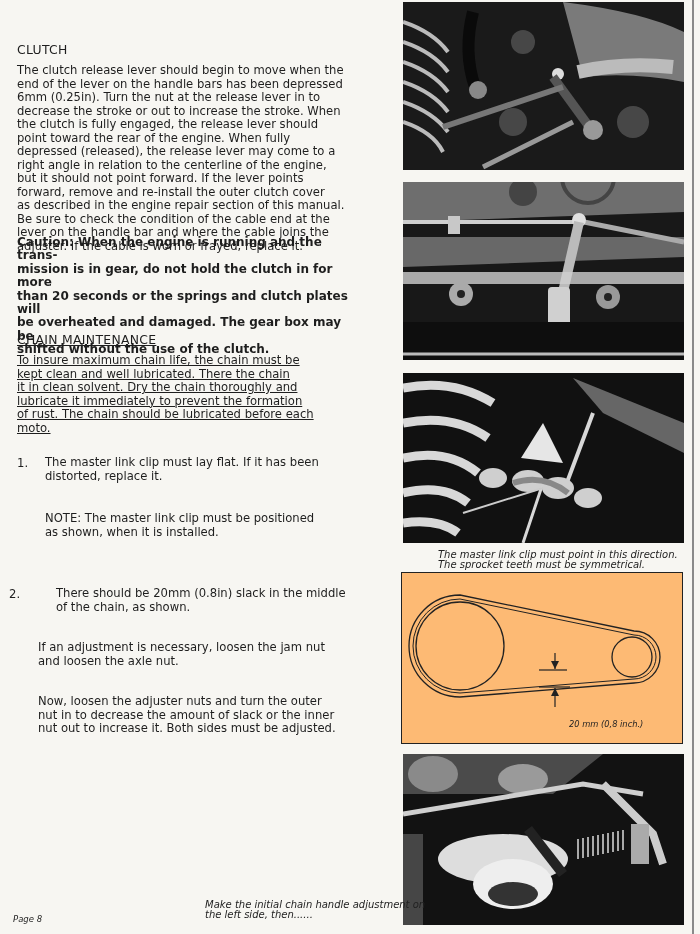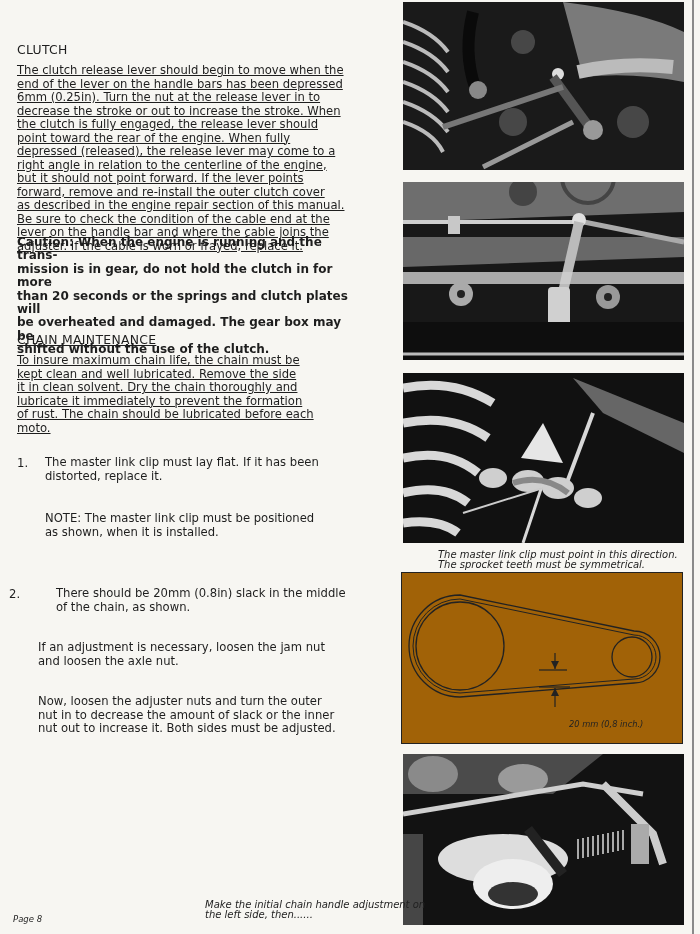--- a/index.html
+++ b/index.html
@@ -8,31 +8,31 @@
   .page-edge { position:absolute; left:692px; top:0; width:2px; height:934px; background:#8a8a8a; }
   .col { position:absolute; left:17px; width:340px; }
   h2 { margin:0; font-size:12.4px; font-weight:normal; letter-spacing:0.3px; }
   p { margin:0; font-size:11.6px; line-height:13.5px; }
   .caution { font-weight:bold; font-size:12px; line-height:13.4px; }
   .num { position:absolute; left:0; font-size:11.6px; }
   .indent { position:absolute; left:28px; width:310px; font-size:11.6px; line-height:13.5px; }
   .photo { position:absolute; left:403px; width:281px; background:#151515; overflow:hidden; }
   .photo svg { display:block; }
   .caption { position:absolute; font-style:italic; font-size:10px; line-height:10px; color:#222; }
-  .diagram { position:absolute; left:401px; top:572px; width:282px; height:172px; border:1.5px solid #222; background:#a16207; box-sizing:border-box; }
+  .diagram { position:absolute; left:401px; top:572px; width:282px; height:172px; border:1.5px solid #222; background:#fdba74; box-sizing:border-box; }
   .pagenum { position:absolute; left:13px; top:914px; font-style:italic; font-size:8.5px; }
 </style>
 </head>
 <body>
 
 <div class="page-edge"></div>
 
 <div class="col" style="top:10px;margin-top:32px;">
   <h2>CLUTCH</h2>
-  <div style="margin-top:7px;text-decoration:underline;">
+  <div style="margin-top:7px;">
     <p>The clutch release lever should begin to move when the</p>
     <p>end of the lever on the handle bars has been depressed</p>
     <p>6mm (0.25in).  Turn the nut at the release lever in to</p>
     <p>decrease the stroke or out to increase the stroke.  When</p>
     <p>the clutch is fully engaged, the release lever should</p>
     <p>point toward the rear of the engine.  When fully</p>
     <p>depressed (released), the release lever may come to a</p>
     <p>right angle in relation to the centerline of the engine,</p>
     <p>but it should not point forward.  If the lever points</p>
     <p>forward, remove and re-install the outer clutch cover</p>
@@ -48,21 +48,21 @@
   <p class="caution">mission is in gear, do not hold the clutch in for more</p>
   <p class="caution">than 20 seconds or the springs and clutch plates will</p>
   <p class="caution">be overheated and damaged.  The gear box may be</p>
   <p class="caution">shifted without the use of the clutch.</p>
 </div>
 
 <div class="col" style="top:332px;text-decoration:underline;">
   <h2>CHAIN MAINTENANCE</h2>
   <div style="margin-top:7px;">
     <p>To insure maximum chain life, the chain must be</p>
-    <p>kept clean and well lubricated.  Remove the side</p>
+    <p>kept clean and well lubricated.  There the chain</p>
     <p>it in clean solvent.  Dry the chain thoroughly and</p>
     <p>lubricate it immediately to prevent the formation</p>
     <p>of rust.  The chain should be lubricated before each</p>
     <p>moto.</p>
   </div>
 </div>
 
 <div class="col" style="top:456px; height:80px;">
   <span class="num">1.</span>
   <div class="indent" style="top:0;">

